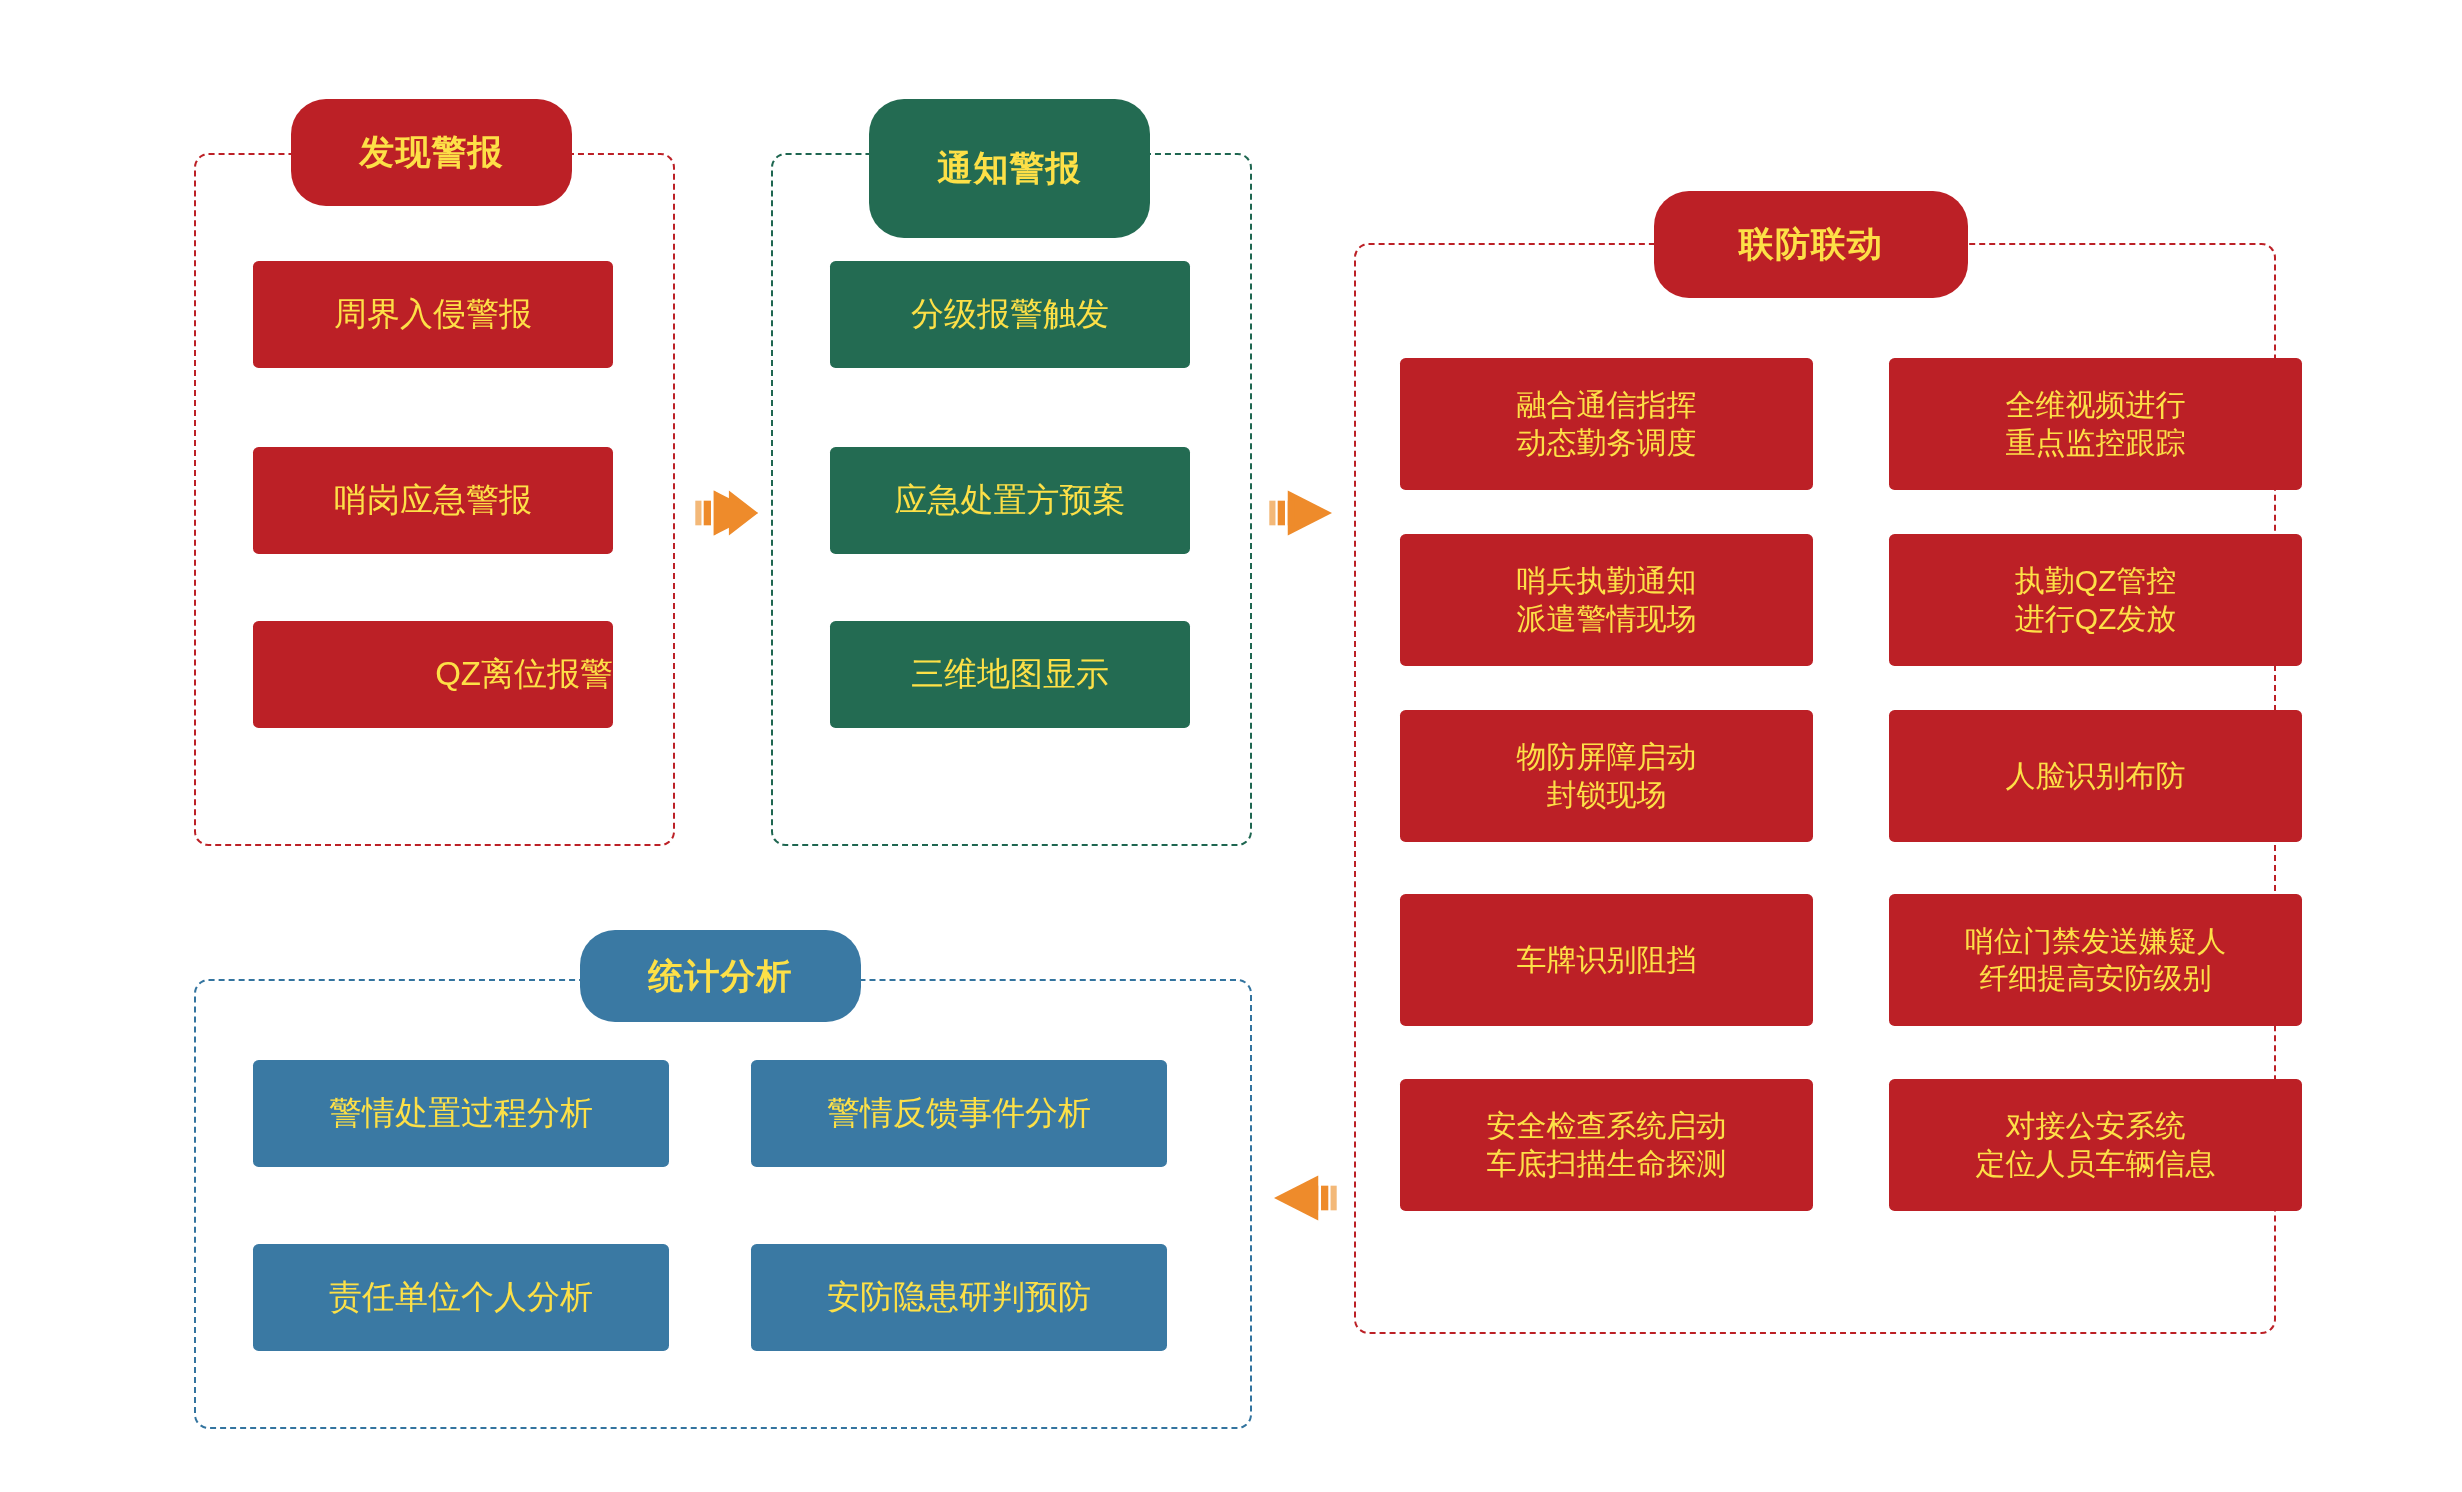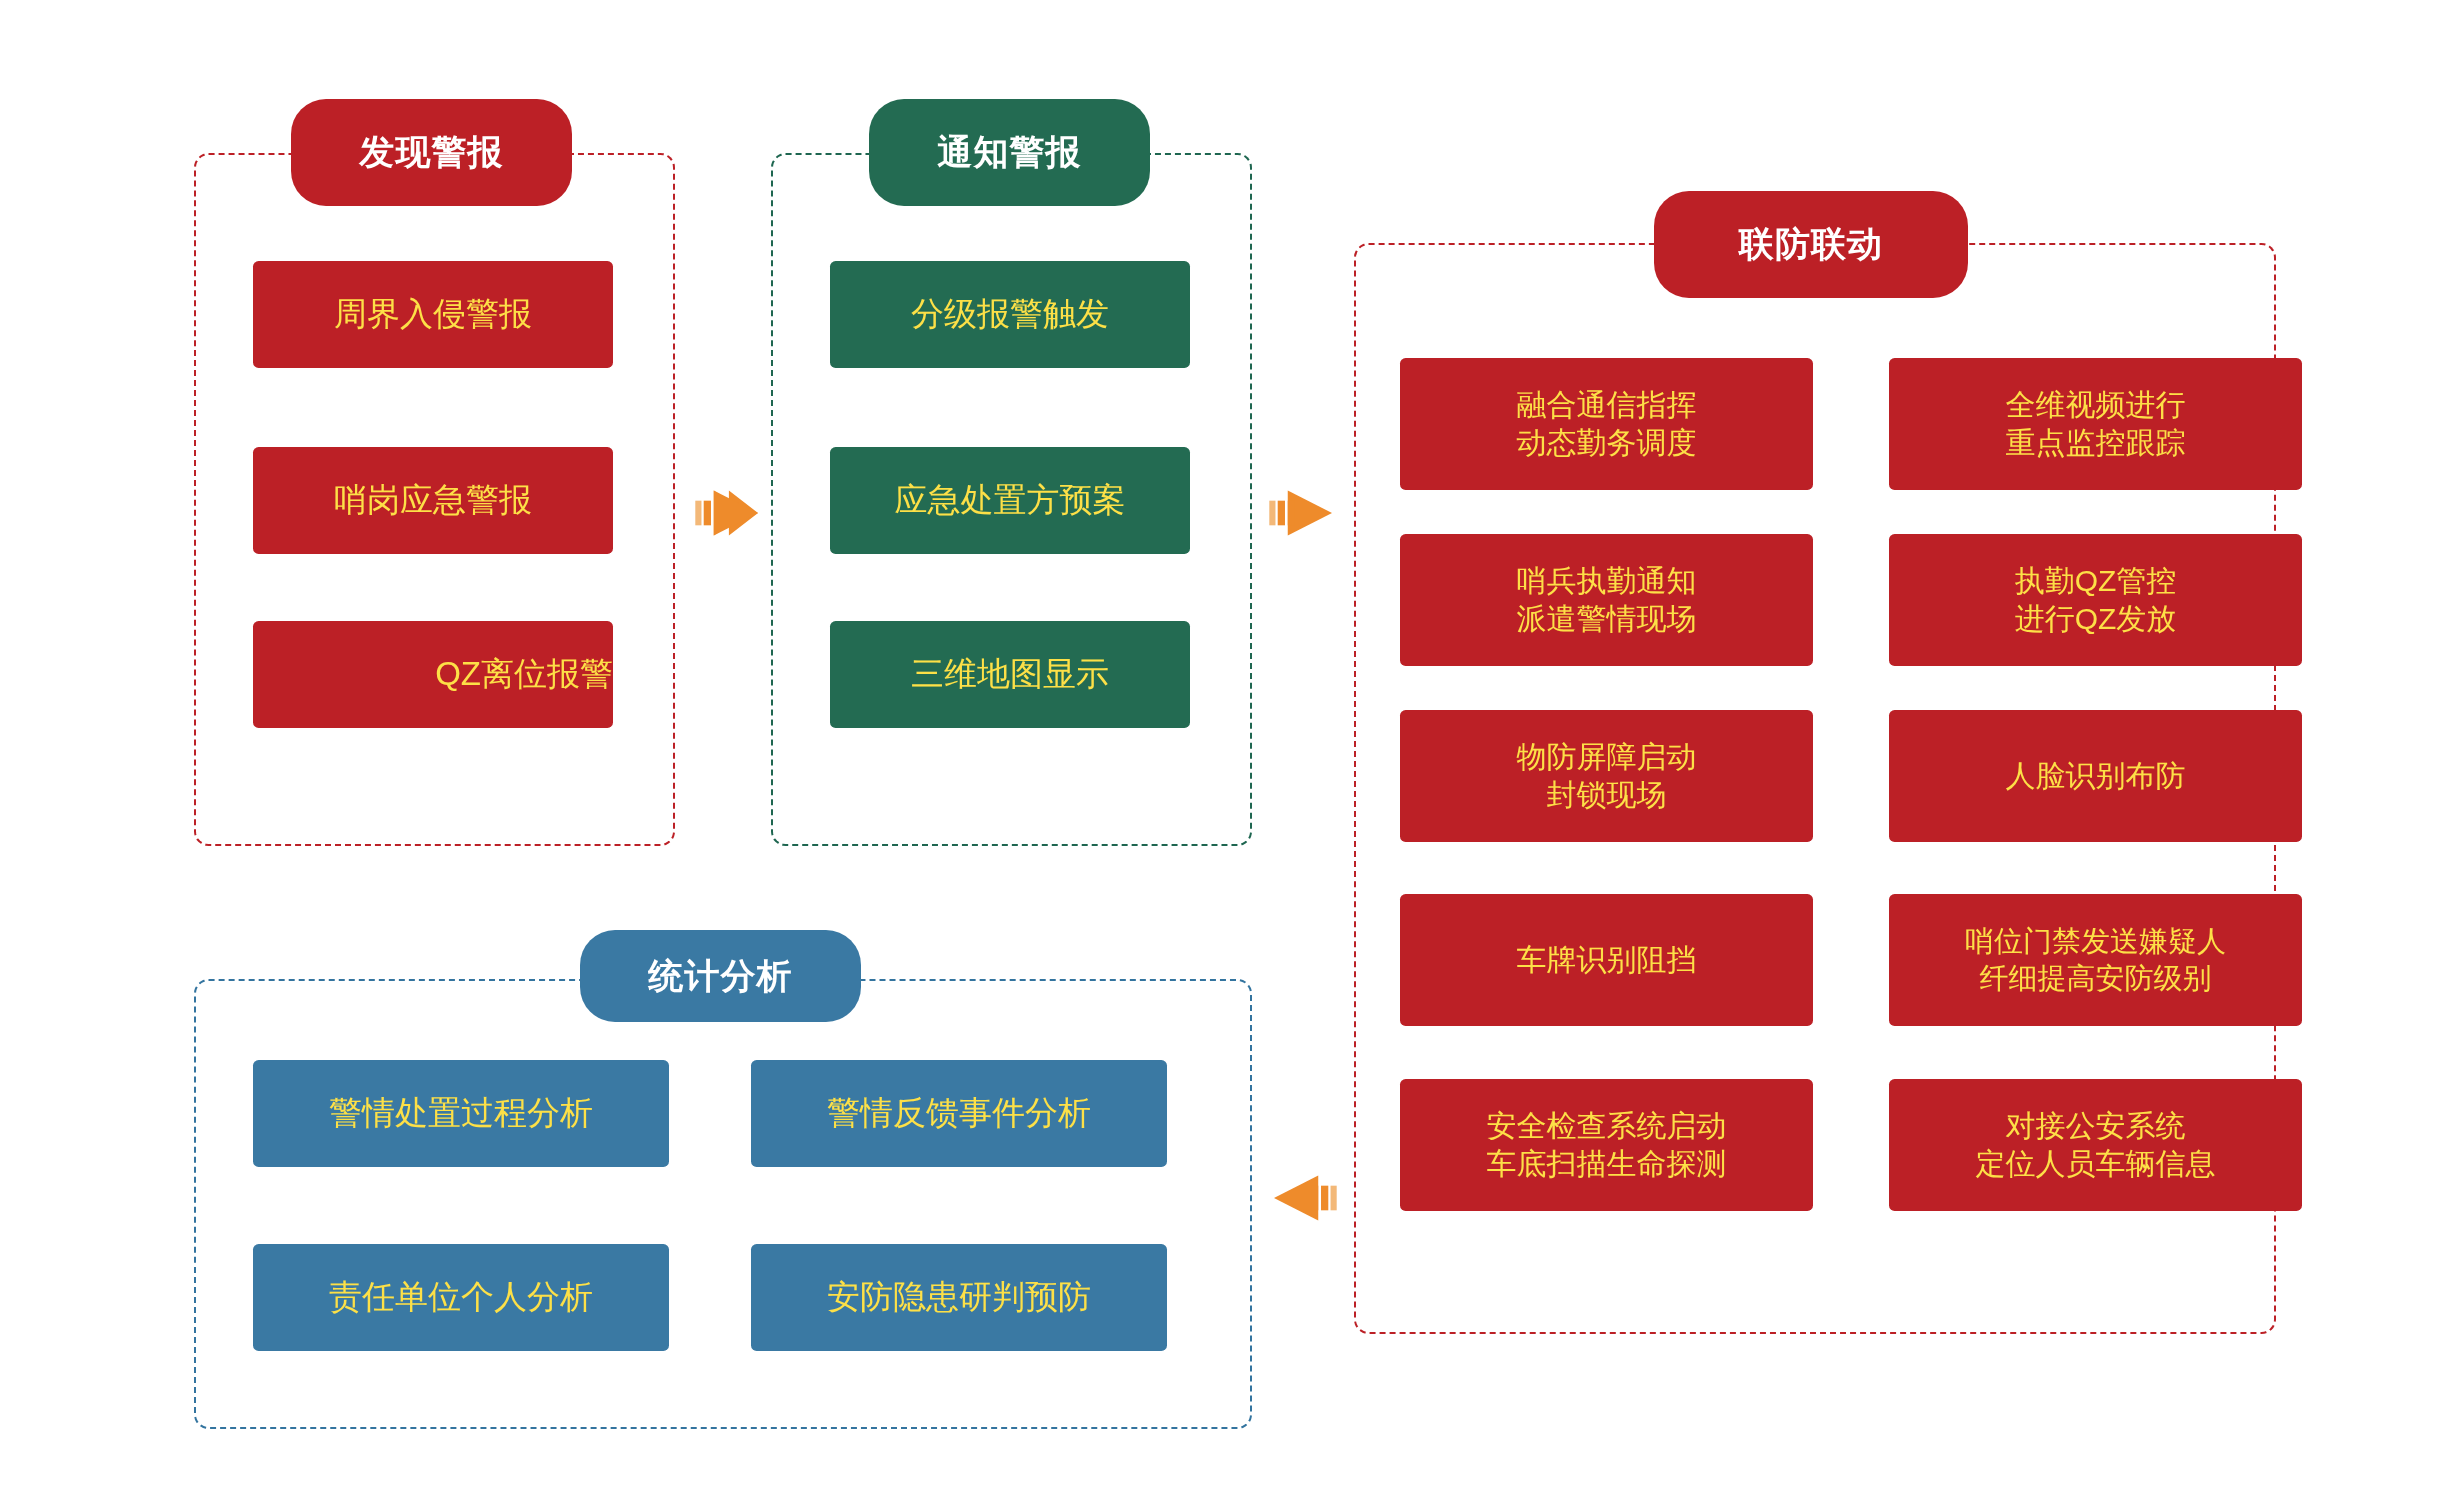--- a/index.html
+++ b/index.html
@@ -32,21 +32,21 @@
   .panel-blue  { border-color: #33749F; }
 
   
   .pill {
     position: absolute;
     box-sizing: border-box;
     display: flex;
     align-items: center;
     justify-content: center;
     border-radius: 35px;
-    color: #ffffff;
+    color: #fde047;
     font-weight: bold;
     letter-spacing: 1.1px;
     white-space: nowrap;
     z-index: 5;
   }
   .pill-red   { background: #BC2026; }
   .pill-green { background: #236B52; }
   .pill-blue  { background: #3A79A3; }
 
   
@@ -93,21 +93,21 @@
       <span>哨岗应急警报</span>
     </span>
   </div>
   <div class="box box-red" style="left:253px; top:621px; width:360px; height:107px; font-size:33px;justify-content:flex-end;">
     <span class="txt">
       <span>QZ离位报警</span>
     </span>
   </div>
 
   <div class="panel panel-green" style="left:771px; top:153px; width:481px; height:693px;"></div>
-  <div class="pill pill-green" style="left:869px; top:99px; width:281px; height:107px; font-size:35px;">
+  <div class="pill pill-green" style="left:869px; top:99px; width:281px; height:139px; font-size:35px;">
     <span>通知警报</span>
   </div>
   <div class="box box-green" style="left:830px; top:261px; width:360px; height:107px; font-size:33px;">
     <span class="txt">
       <span>分级报警触发</span>
     </span>
   </div>
   <div class="box box-green" style="left:830px; top:447px; width:360px; height:107px; font-size:33px;">
     <span class="txt">
       <span>应急处置方预案</span>

